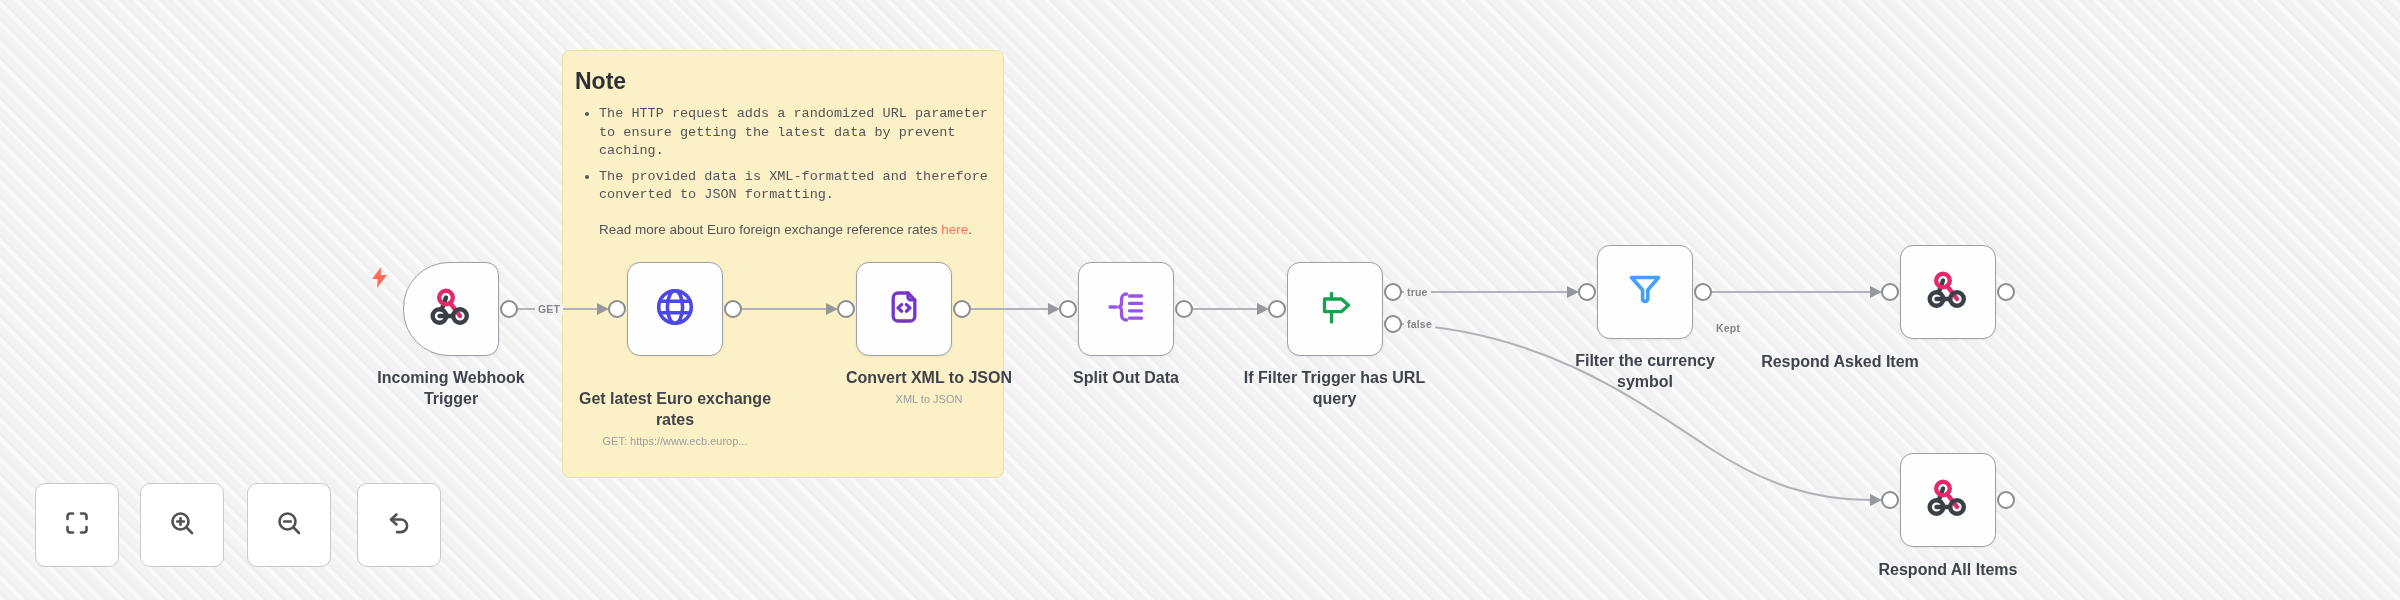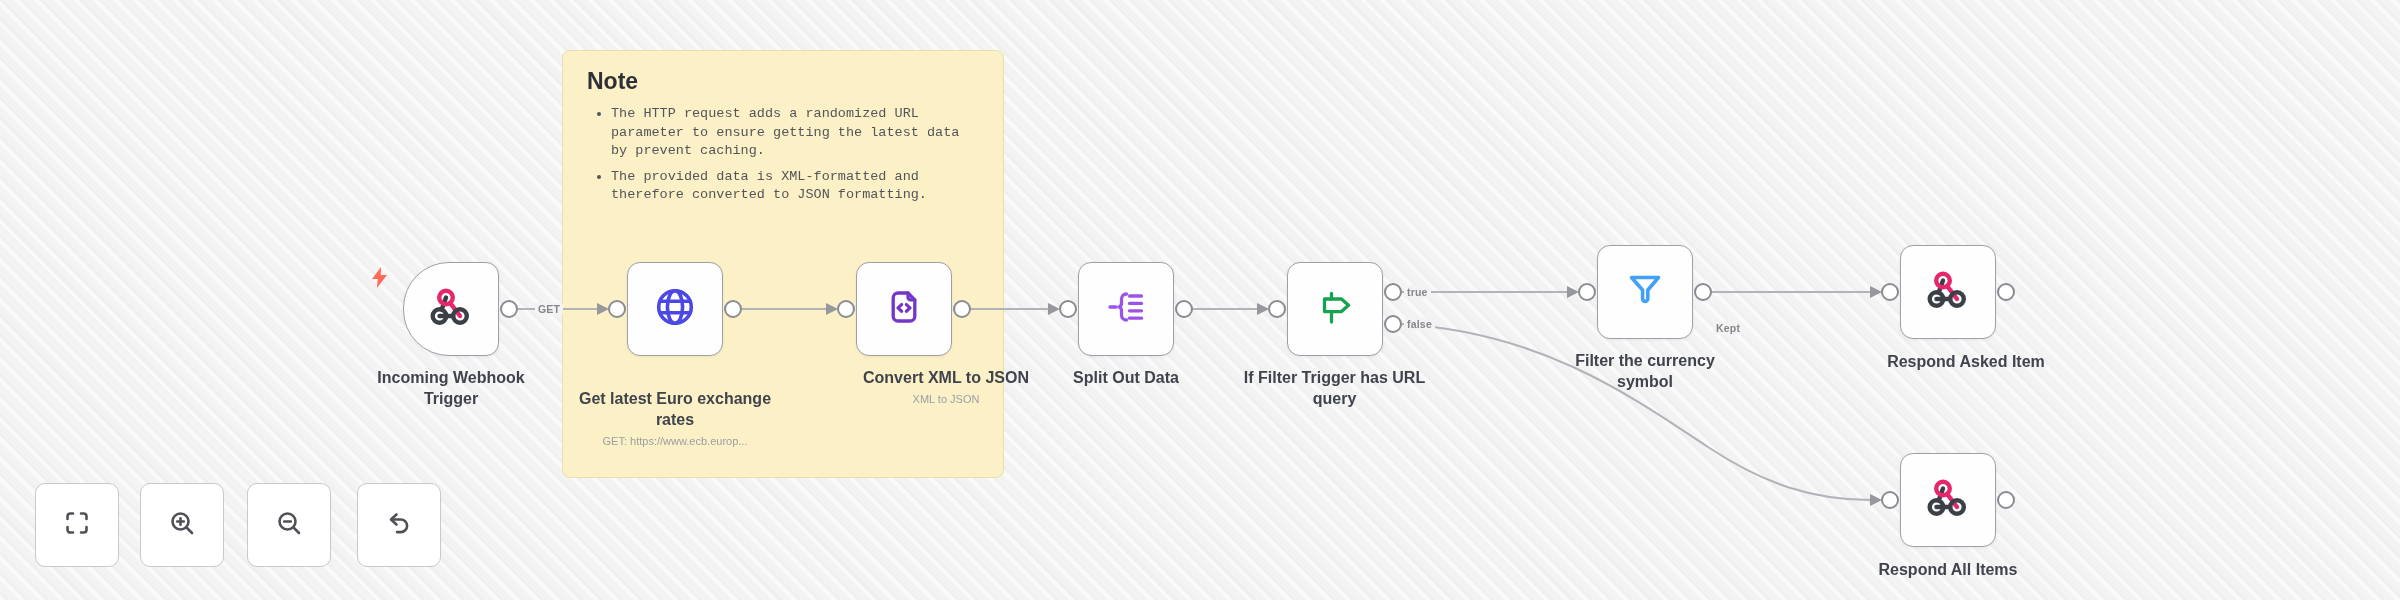--- a/index.html
+++ b/index.html
@@ -6,21 +6,21 @@
   body{font-family:"Liberation Sans",sans-serif;}
   .canvas{
     position:relative;width:2400px;height:600px;overflow:hidden;
     background-color:#f3f3f4;
     background-image:repeating-linear-gradient(45deg, rgba(255,255,255,.55) 0, rgba(255,255,255,.55) 4px, rgba(233,233,235,.35) 4px, rgba(233,233,235,.35) 7px, transparent 7px, transparent 14px);
   }
   
   .sticky{
     position:absolute;left:562px;top:50px;width:442px;height:428px;
     background:#fcf0c6;border:1px solid #eadfa9;border-radius:8px;
-    box-sizing:border-box;padding:14px 24px;z-index:1;color:#54555b;
+    box-sizing:border-box;padding:14px 12px;z-index:1;color:#54555b;
   }
   .sticky h2{margin:2px 0 10px 0;font-size:23px;line-height:28px;color:#2e3037;font-weight:700;}
   .sticky ul{margin:0;padding-left:24px;}
   .sticky li{font-size:13.5px;line-height:18.5px;margin-bottom:7px;font-family:Liberation Mono, monospace;}
   .sticky .more{margin:16px 0 0 24px;font-size:13.5px;line-height:18.5px;}
   .sticky a{color:#ff6f5b;text-decoration:none;}
   
   svg.wires{position:absolute;left:0;top:0;z-index:2;}
   .wire-label{
     position:absolute;transform:translateY(-50%);z-index:2;
@@ -52,20 +52,21 @@
 <body>
 
 <div class="canvas">
 
   <div class="sticky">
     <h2>Note</h2>
     <ul>
       <li>The HTTP request adds a randomized URL parameter to ensure getting the latest data by prevent caching.</li>
       <li>The provided data is XML-formatted and therefore converted to JSON formatting.</li>
     </ul>
+    <div class="more"><span>Read more about Euro foreign exchange reference rates</span> <a href="#">here</a><span>.</span></div>
   </div>
 
   <svg class="wires" width="2400" height="600">
     <g stroke="#b2b2b8" stroke-width="2" fill="none">
       <path d="M517 309 H599"></path>
       <path d="M741 309 H826"></path>
       <path d="M970 309 H1048"></path>
       <path d="M1192 309 H1257"></path>
       <path d="M1401 292 H1567"></path>
       <path d="M1711 292 H1870"></path>
@@ -143,21 +144,21 @@
   <div class="node" style="left:856px;top:262px;">
     <span>
       <svg width="46" height="46" viewBox="0 0 46 46" fill="none" stroke="#7436c8" stroke-width="3.3" stroke-linecap="round" stroke-linejoin="round">
         <path d="M27 9 H17 a4.8 4.8 0 0 0 -4.8 4.8 v18.4 a4.8 4.8 0 0 0 4.8 4.8 h12 a4.8 4.8 0 0 0 4.8 -4.8 V15.8 Z"></path>
         <path d="M27 9 v4.3 a2.6 2.6 0 0 0 2.6 2.6 h4.2"></path>
         <path d="M20.6 20.6 l-3.6 3.3 3.6 3.3"></path>
         <path d="M25.4 20.6 l3.6 3.3 -3.6 3.3"></path>
       </svg>
     </span>
   </div>
-  <div class="node-label" style="left:816px;top:367px;width:260px;">
+  <div class="node-label" style="left:799px;top:367px;width:260px;">
     <div>Convert XML to JSON</div>
     <div class="node-sublabel">XML to JSON</div>
   </div>
 
   <div class="node" style="left:1078px;top:262px;">
     <span>
       <svg width="46" height="46" viewBox="0 0 46 46" fill="none" stroke="#9a55e8" stroke-width="3.3" stroke-linecap="round" stroke-linejoin="round">
         <path d="M7 23 h6"></path>
         <path d="M23.5 10 a5 5 0 0 0 -5 5 v4.2 a3.8 3.8 0 0 1 -2.6 3.8 a3.8 3.8 0 0 1 2.6 3.8 V31 a5 5 0 0 0 5 5"></path>
         <path d="M26.5 12 h12"></path>
@@ -194,21 +195,21 @@
       <svg width="46" height="46" viewBox="0 0 46 46" fill="none" stroke-linecap="round">
         <path d="M22.1 18.9 L32 32" stroke="#e4286b" stroke-width="4.4"></path>
         <path d="M25.2 32 H11.5" stroke="#3b3f46" stroke-width="4.4"></path>
         <path d="M13.7 25.6 L18 13.5" stroke="#3b3f46" stroke-width="4.4"></path>
         <circle cx="18" cy="13.5" r="6.8" stroke="#e4286b" stroke-width="4.4"></circle>
         <circle cx="32" cy="32" r="6.8" stroke="#3b3f46" stroke-width="4.4"></circle>
         <circle cx="11.5" cy="32" r="6.8" stroke="#3b3f46" stroke-width="4.4"></circle>
       </svg>
     </span>
   </div>
-  <div class="node-label" style="left:1836px;top:351px;width:260px;text-align:center;">Respond Asked Item</div>
+  <div class="node-label" style="left:1710px;top:351px;width:260px;text-align:center;">Respond Asked Item</div>
 
   <div class="node" style="left:1900px;top:453px;">
     <span>
       <svg width="46" height="46" viewBox="0 0 46 46" fill="none" stroke-linecap="round">
         <path d="M22.1 18.9 L32 32" stroke="#e4286b" stroke-width="4.4"></path>
         <path d="M25.2 32 H11.5" stroke="#3b3f46" stroke-width="4.4"></path>
         <path d="M13.7 25.6 L18 13.5" stroke="#3b3f46" stroke-width="4.4"></path>
         <circle cx="18" cy="13.5" r="6.8" stroke="#e4286b" stroke-width="4.4"></circle>
         <circle cx="32" cy="32" r="6.8" stroke="#3b3f46" stroke-width="4.4"></circle>
         <circle cx="11.5" cy="32" r="6.8" stroke="#3b3f46" stroke-width="4.4"></circle>

